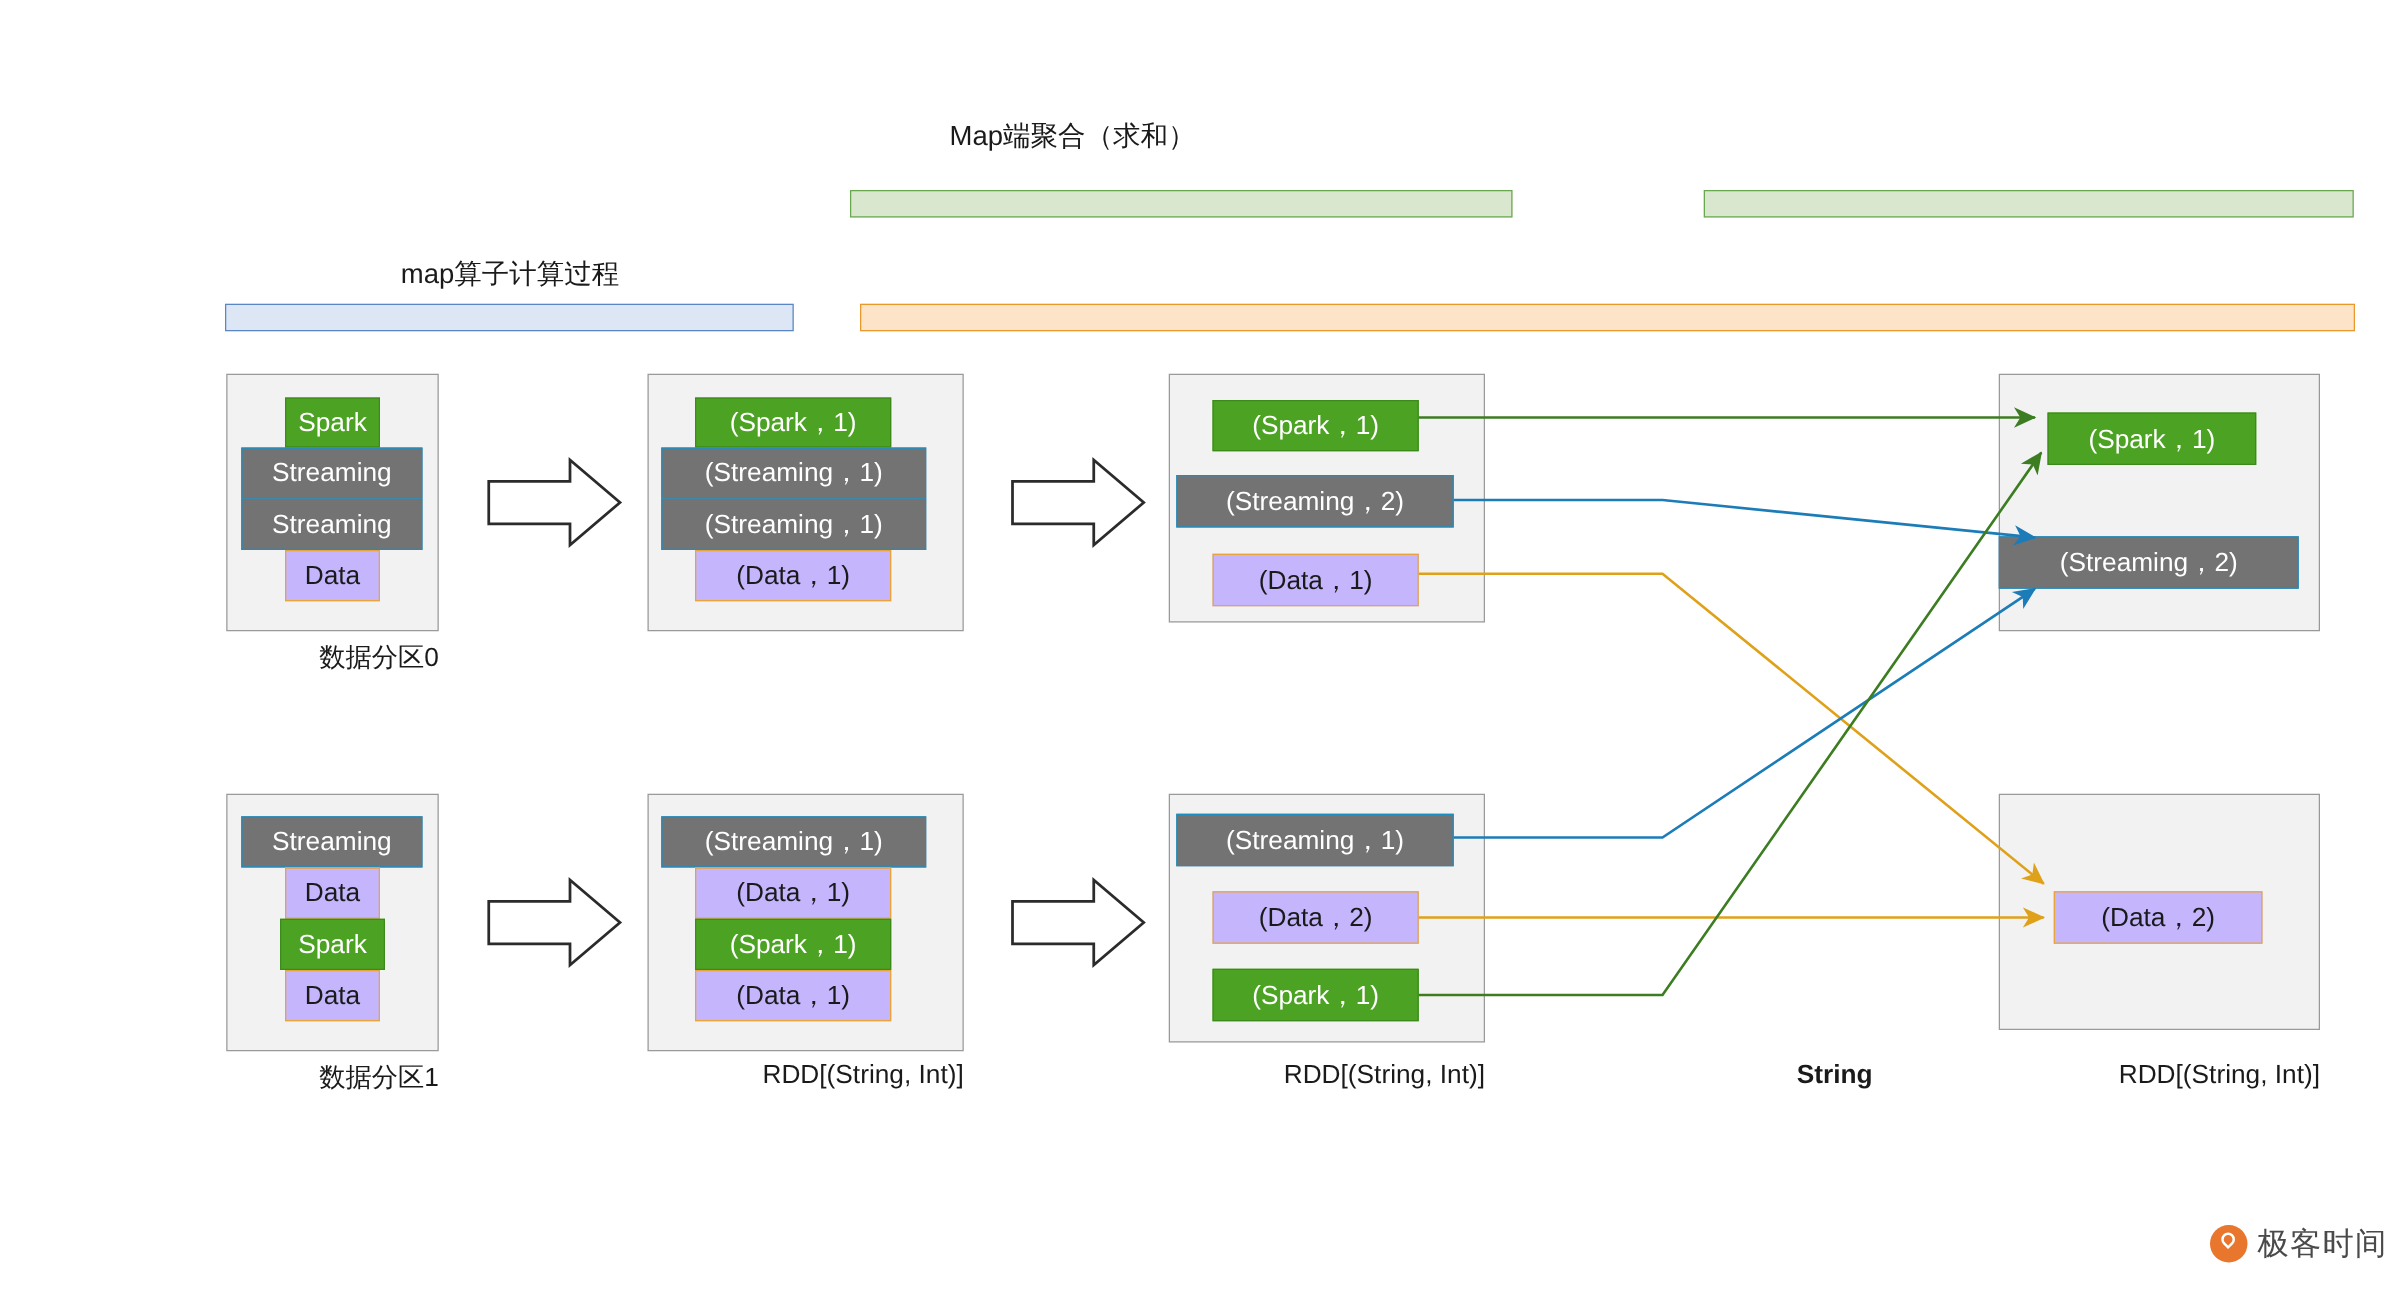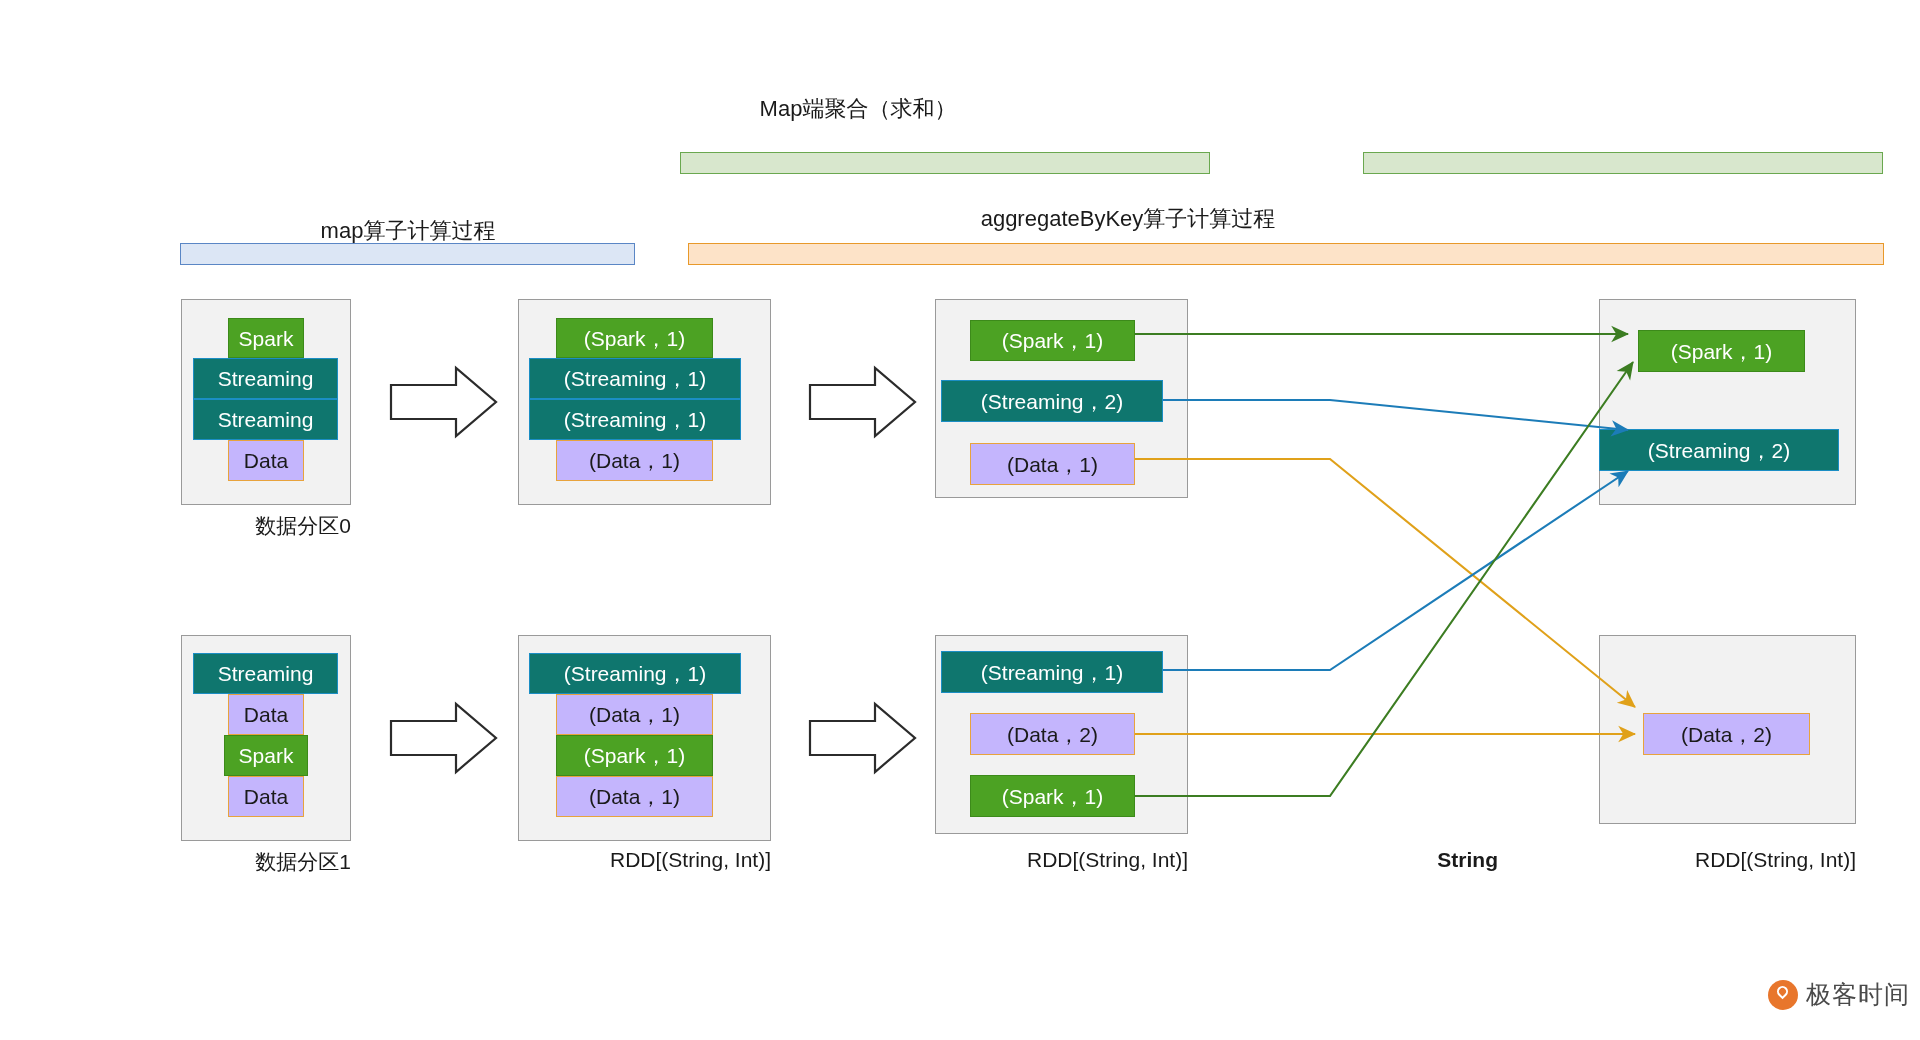--- a/index.html
+++ b/index.html
@@ -55,21 +55,21 @@
     box-sizing: border-box;
     font-size: 21px;
     line-height: 1;
     display: flex;
     align-items: center;
     justify-content: center;
     white-space: nowrap;
     letter-spacing: 0px;
   }
   .chip-green  { background: #4ca223; border: 1.2px solid #3c8a1a; color: #ffffff; }
-  .chip-blue   { background: #0f766e; border: 1.2px solid #1b8ec4; color: #ffffff; }
+  .chip-blue   { background: #737373; border: 1.2px solid #1b8ec4; color: #ffffff; }
   .chip-orange { background: #c4b5fd; border: 1.4px solid #e8a33d; color: #1a1a1a; }
 
   
   .caption {
     position: absolute;
     font-size: 21px;
     color: #1a1a1a;
     white-space: nowrap;
     text-align: right;
   }
@@ -116,24 +116,23 @@
 </head>
 <body>
 
 <div id="stage">
 
   <div class="bar-label" style="left:640px; top:95px; width:380px;">Map端聚合（求和）</div>
   <div class="bar bar-green" style="left:652px; top:152px; width:530px;"></div>
 
   <div class="bar bar-green" style="left:1335px; top:152px; width:520px;"></div>
 
-  <div class="bar-label" style="left:155px; top:217px; width:450px;">map算子计算过程</div>
+  <div class="bar-label" style="left:155px; top:205px; width:450px;">map算子计算过程</div>
   <div class="bar bar-blue" style="left:152px; top:243px; width:455px;"></div>
 
-  <div class="bar-label" style="left:790px; top:205px; width:620px;">aggregateByKey算子计算过程</div>
   <div class="bar bar-orange" style="left:660px; top:243px; width:1196px;"></div>
 
   <div class="partition" style="left:153px; top:299px; width:170px; height:206px;"></div>
   <div class="chip chip-green" style="left:200px; top:318px; width:76px; height:40px;">Spark</div>
   <div class="chip chip-blue" style="left:165px; top:358px; width:145px; height:41px;">Streaming</div>
   <div class="chip chip-blue" style="left:165px; top:399px; width:145px; height:41px;">Streaming</div>
   <div class="chip chip-orange" style="left:200px; top:440px; width:76px; height:41px;">Data</div>
   <div class="caption" style="left:153px; top:512px; width:170px;">数据分区0</div>
 
   <div class="partition" style="left:153px; top:635px; width:170px; height:206px;"></div>

